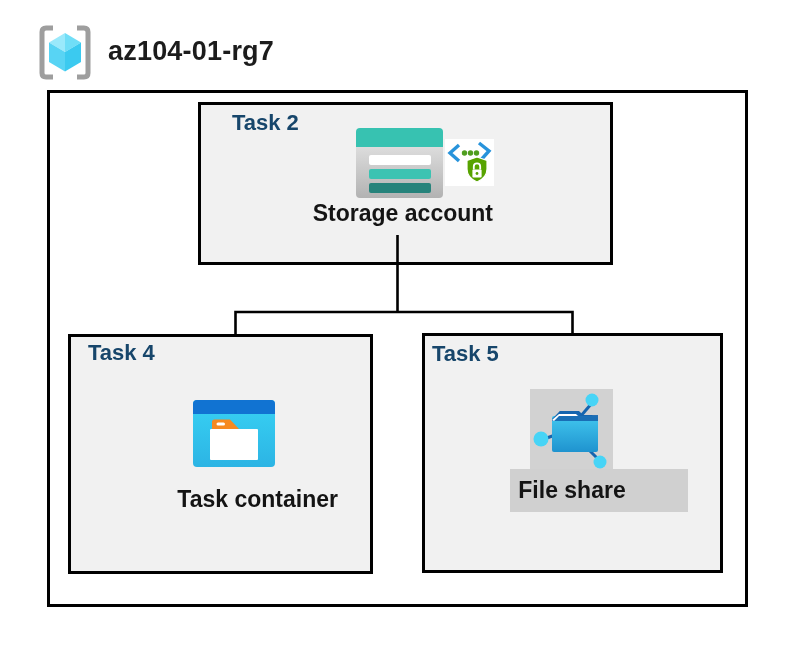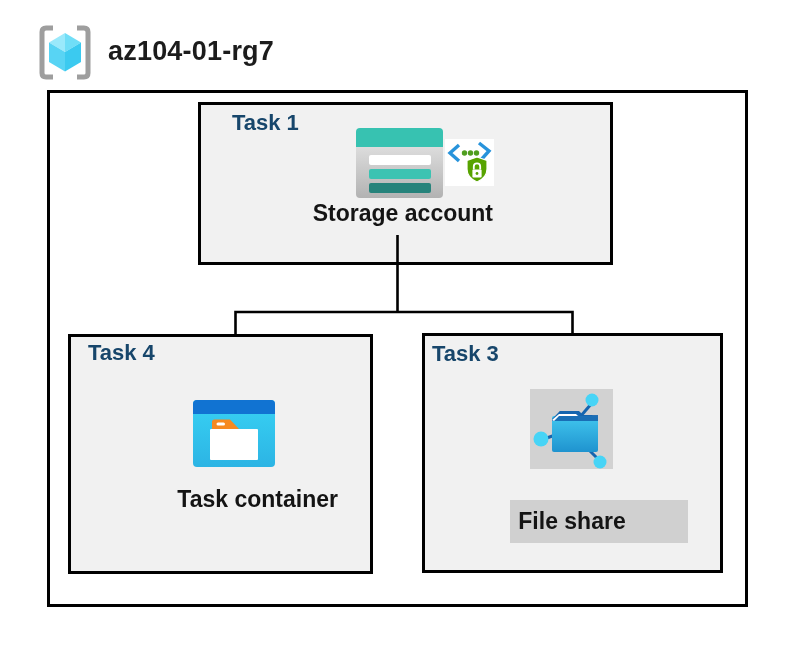--- a/index.html
+++ b/index.html
@@ -32,21 +32,21 @@
   .item-label{
     font-size:23px;font-weight:700;color:#141414;text-align:right;
   }
   
   .fs-icon-bg{
     left:530px;top:389px;width:83px;height:80px;background:#d2d2d2;
   }
   .fs-label-bg{
     left:510px;top:469px;width:178px;height:43px;background:#d0d0d0;
     display:flex;align-items:center;justify-content:center;
-    padding-right:54px;box-sizing:border-box;margin-top:31px;
+    padding-right:54px;box-sizing:border-box;
   }
   svg{display:block;}
   .connector{left:0;top:0;pointer-events:none;}
 </style>
 </head>
 <body>
 
 <div class="abs" style="left:38px;top:25px;width:54px;height:55px">
   <svg width="54" height="55" viewBox="0 0 54 55">
     <path d="M15,3 H8 Q4,3 4,7 V48 Q4,52 8,52 H15" fill="none" stroke="#9e9e9e" stroke-width="5"></path>
@@ -55,21 +55,21 @@
     <polygon points="27,8 43,17.5 27,27" fill="#70def7"></polygon>
     <polygon points="11,17.5 27,27 27,46.5 11,37" fill="#58d4f4"></polygon>
     <polygon points="43,17.5 27,27 27,46.5 43,37" fill="#3bcaf0"></polygon>
   </svg>
 </div>
 <div class="abs rg-title">az104-01-rg7</div>
 
 <div class="abs outer-box"></div>
 
 <div class="abs task-box task1"></div>
-<div class="abs task-label" style="left:232px;top:110px">Task 1</div>
+<div class="abs task-label" style="left:232px;top:110px">Task 2</div>
 
 <div class="abs" style="left:356px;top:128px;width:87px;height:70px">
   <svg width="87" height="70" viewBox="0 0 87 70">
     <defs>
       <linearGradient id="sg" x1="0" y1="0" x2="0" y2="1">
         <stop offset="0" stop-color="#ececec"></stop>
           <stop offset="1" stop-color="#b2b2b2"></stop>
       </linearGradient>
       <clipPath id="sr">
           <rect width="87" height="70" rx="4"></rect>
@@ -126,21 +126,21 @@
       <path d="M19,29 v-7 q0,-2.5 2.5,-2.5 h15.5 l9,9.5 z" fill="#f6891f"></path>
       <rect x="23.5" y="22.5" width="8.5" height="3" rx="1.5" fill="#ffffff"></rect>
       <rect x="17" y="29" width="48" height="31" rx="1" fill="#ffffff"></rect>
     </g>
   </svg>
 </div>
 
 <div class="abs item-label" style="left:138px;top:486px;width:200px">Task container</div>
 
 <div class="abs task-box task3"></div>
-<div class="abs task-label" style="left:432px;top:341px">Task 3</div>
+<div class="abs task-label" style="left:432px;top:341px">Task 5</div>
 
 <div class="abs fs-icon-bg">
   <svg width="83" height="80" viewBox="0 0 83 80">
     <defs>
       <linearGradient id="fg" x1="0" y1="0" x2="0" y2="1">
         <stop offset="0" stop-color="#41c6ee"></stop>
           <stop offset="1" stop-color="#1f93cf"></stop>
       </linearGradient>
     </defs>
     <path d="M62,14 L50,28" stroke="#1565af" stroke-width="3"></path>

